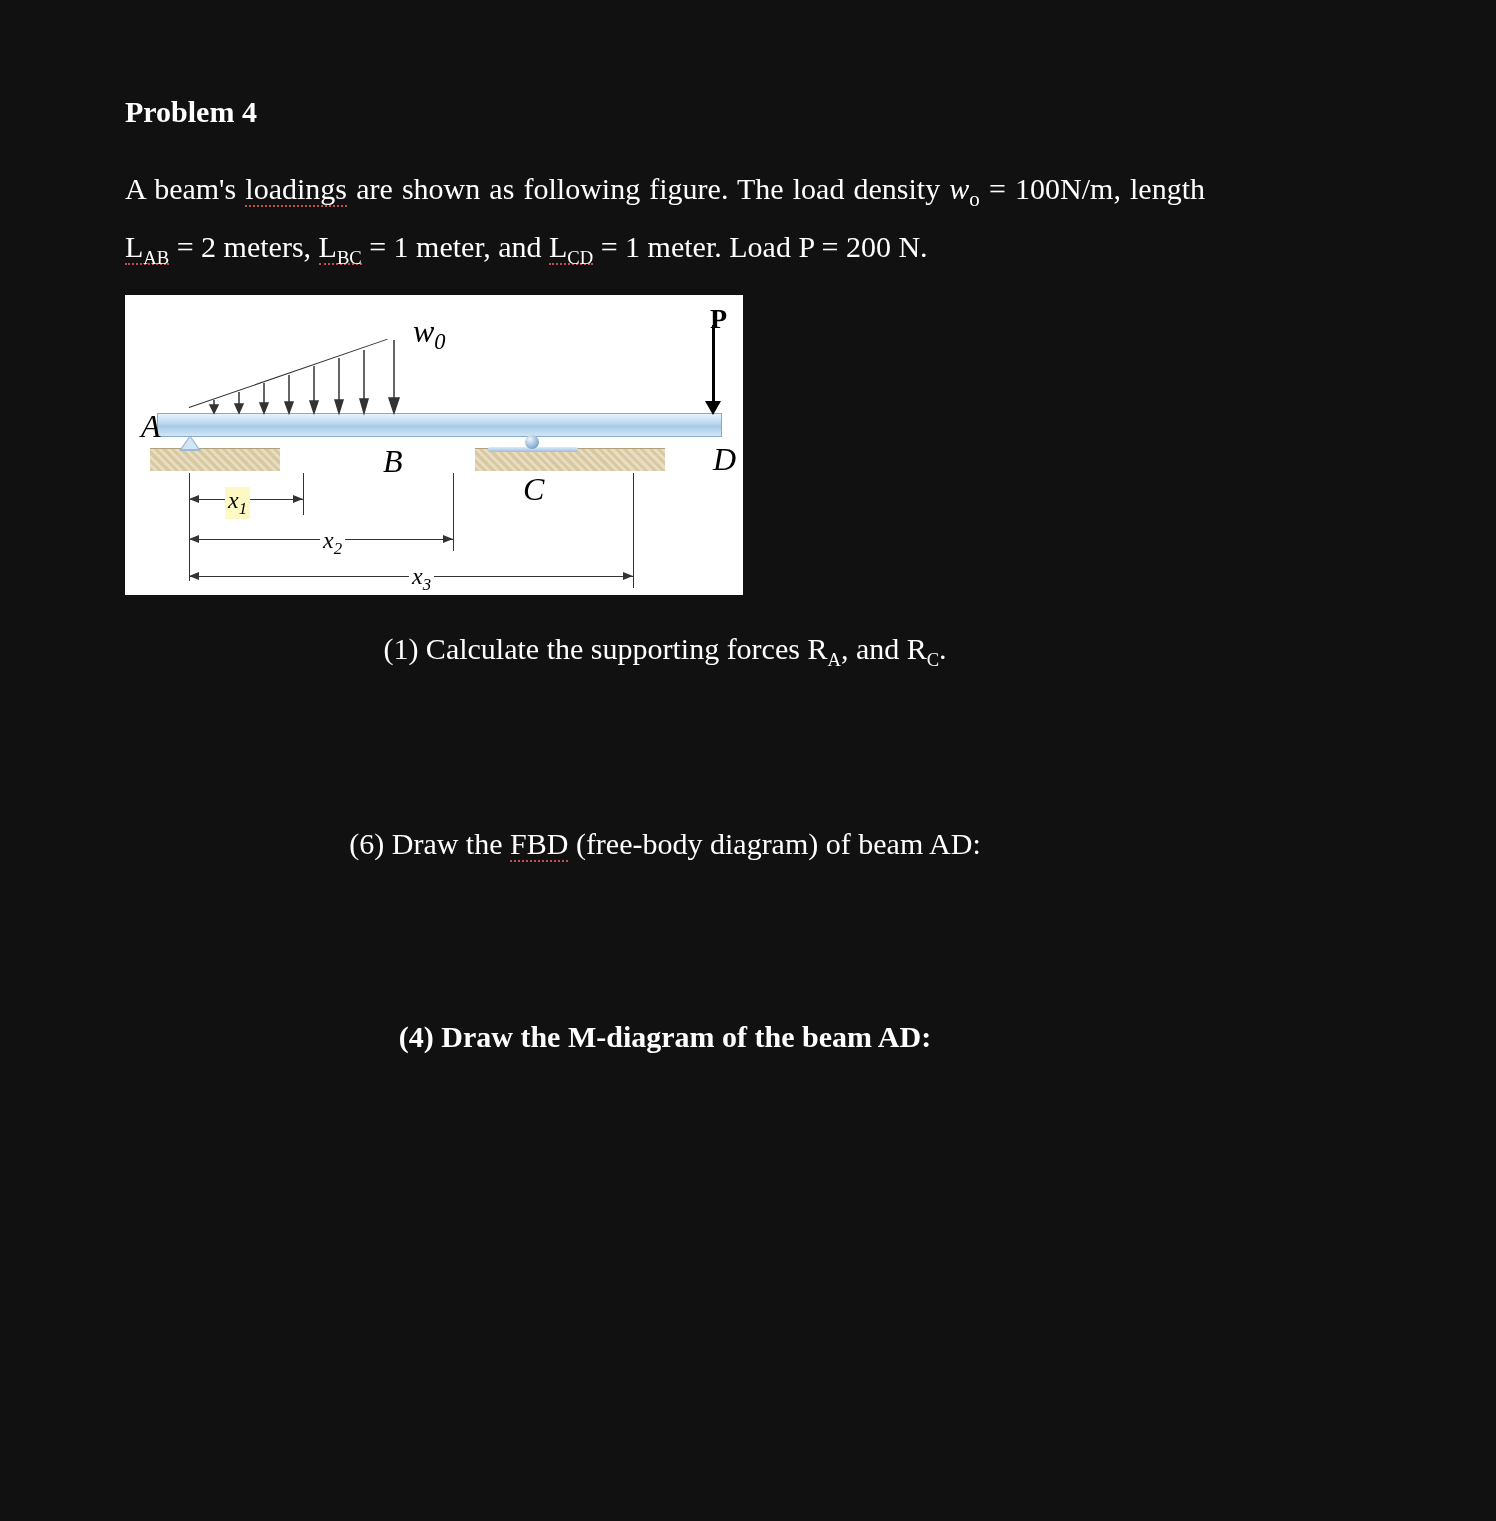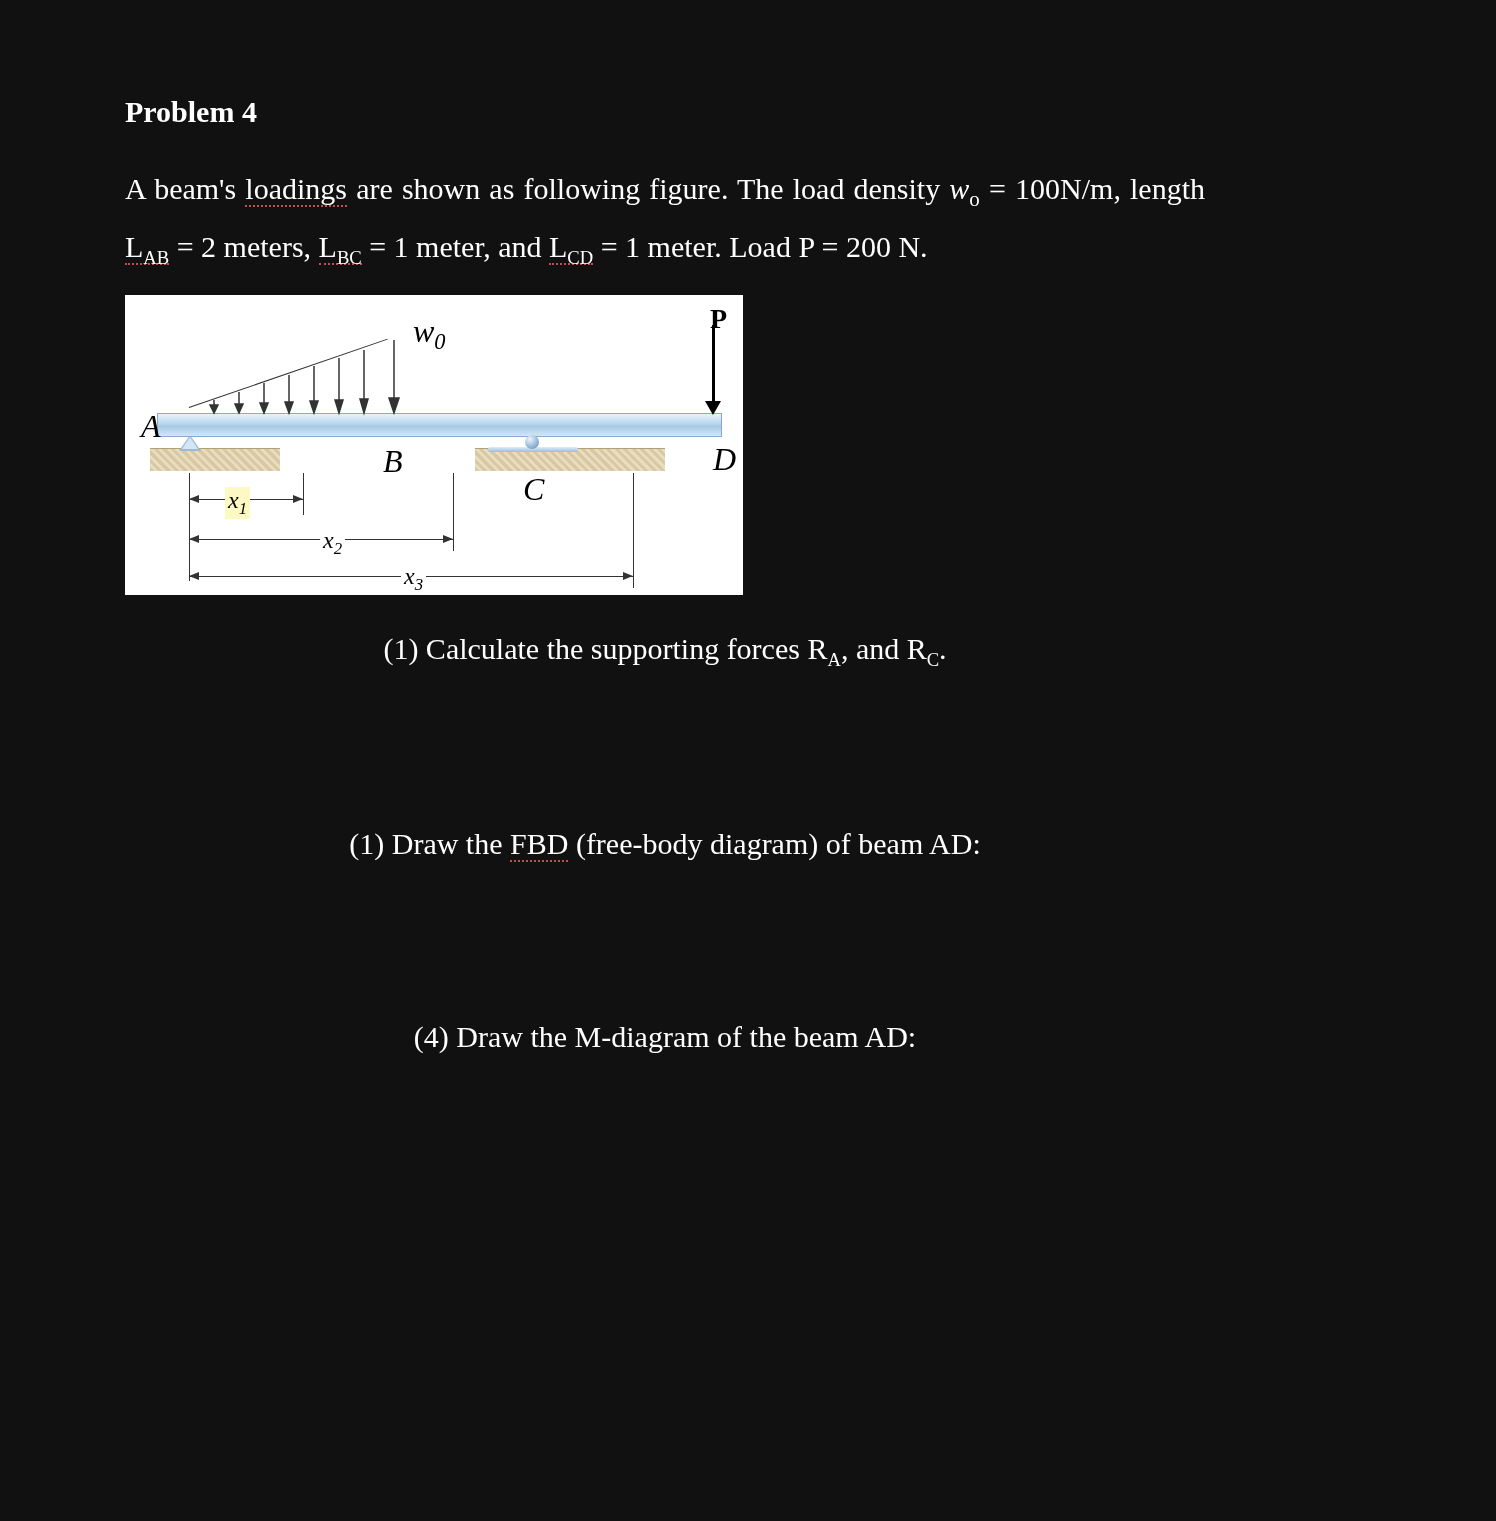--- a/index.html
+++ b/index.html
@@ -197,21 +197,21 @@
     color: #000;
   }
 
   .question {
     font-size: 30px;
     line-height: 1.6;
     margin-top: 4px;
     margin-bottom: 145px;
     text-align: center;
   }
-  .question:last-child { margin-bottom: 6px; }
+  .question:last-child { margin-bottom: 6px; font-weight: bold; }
 
 </style>
 </head>
 <body>
 
 <div class="page">
 
   <div class="heading">Problem 4</div>
 
   <div class="para">
@@ -284,30 +284,30 @@
     <div class="dim-arrow-l" style="left:64px; top:240px;"></div>
     <div class="dim-arrow-r" style="left:318px; top:240px;"></div>
     <div class="fig-label-sm" style="left:195px; top:232px; background:#fff; padding:0 3px;">
       <span>x</span><span class="sub">2</span>
     </div>
 
     <div class="tick" style="left:508px; top:178px; height:115px;"></div>
     <div class="dim" style="left:64px; top:281px; width:444px;"></div>
     <div class="dim-arrow-l" style="left:64px; top:277px;"></div>
     <div class="dim-arrow-r" style="left:498px; top:277px;"></div>
-    <div class="fig-label-sm" style="left:276px; top:268px; background:#fff; padding:0 3px;">
+    <div class="fig-label-sm" style="left:284px; top:268px; background:#fff; padding:0 3px;">
       <span>x</span><span class="sub">3</span>
     </div>
 
   </div>
 
   <div class="question">
     <span>(1) Calculate the supporting forces R</span><span class="subsm">A</span><span>, and R</span><span class="subsm">C</span><span>.</span>
   </div>
 
   <div class="question">
-    <span>(1) Draw the </span><span class="underline-red">FBD</span><span> (free-body diagram) of beam AD:</span>
+    <span>(6) Draw the </span><span class="underline-red">FBD</span><span> (free-body diagram) of beam AD:</span>
   </div>
 
 
   <div class="question">(4) Draw the M-diagram of the beam AD:</div>
 
 </div>
 
 </body></html>

